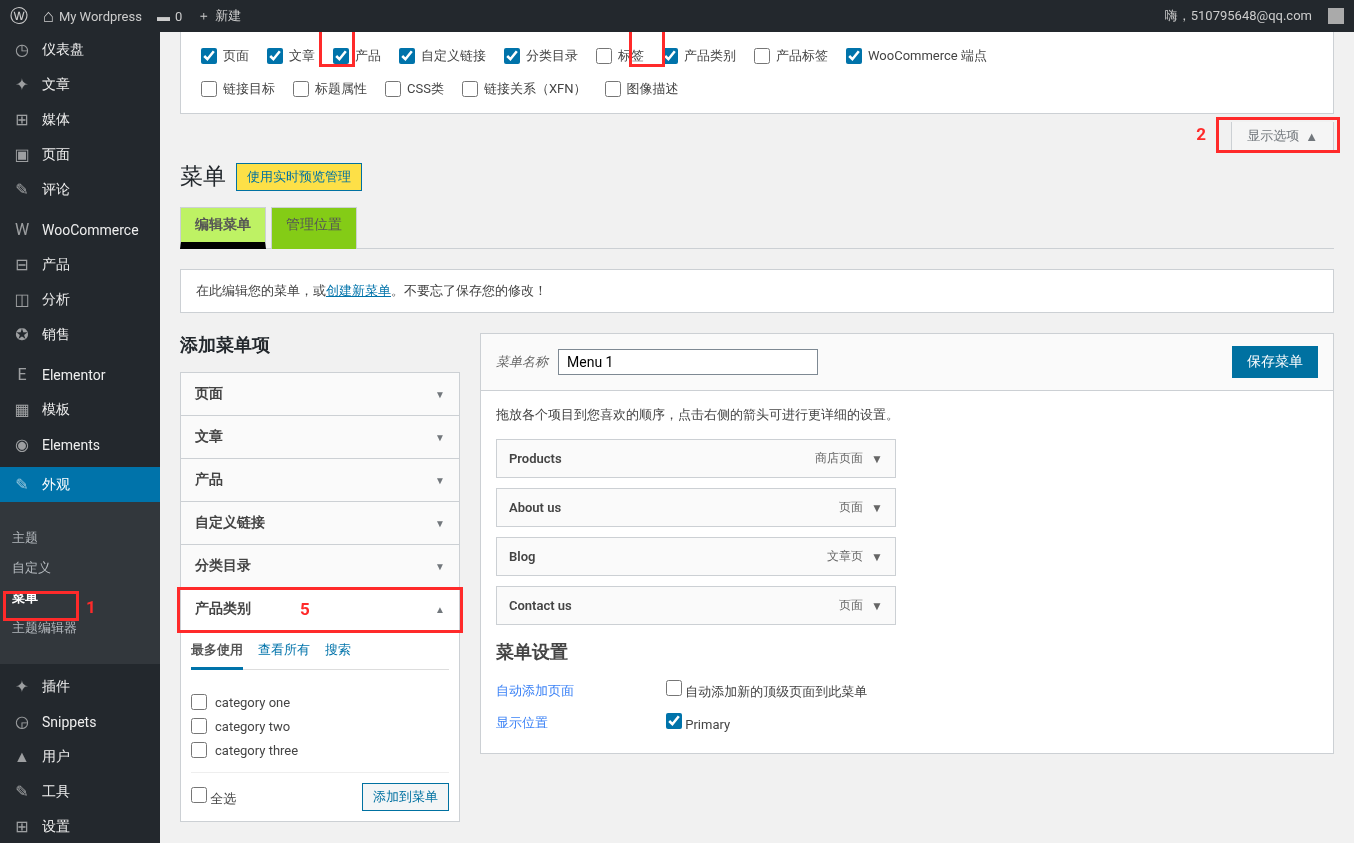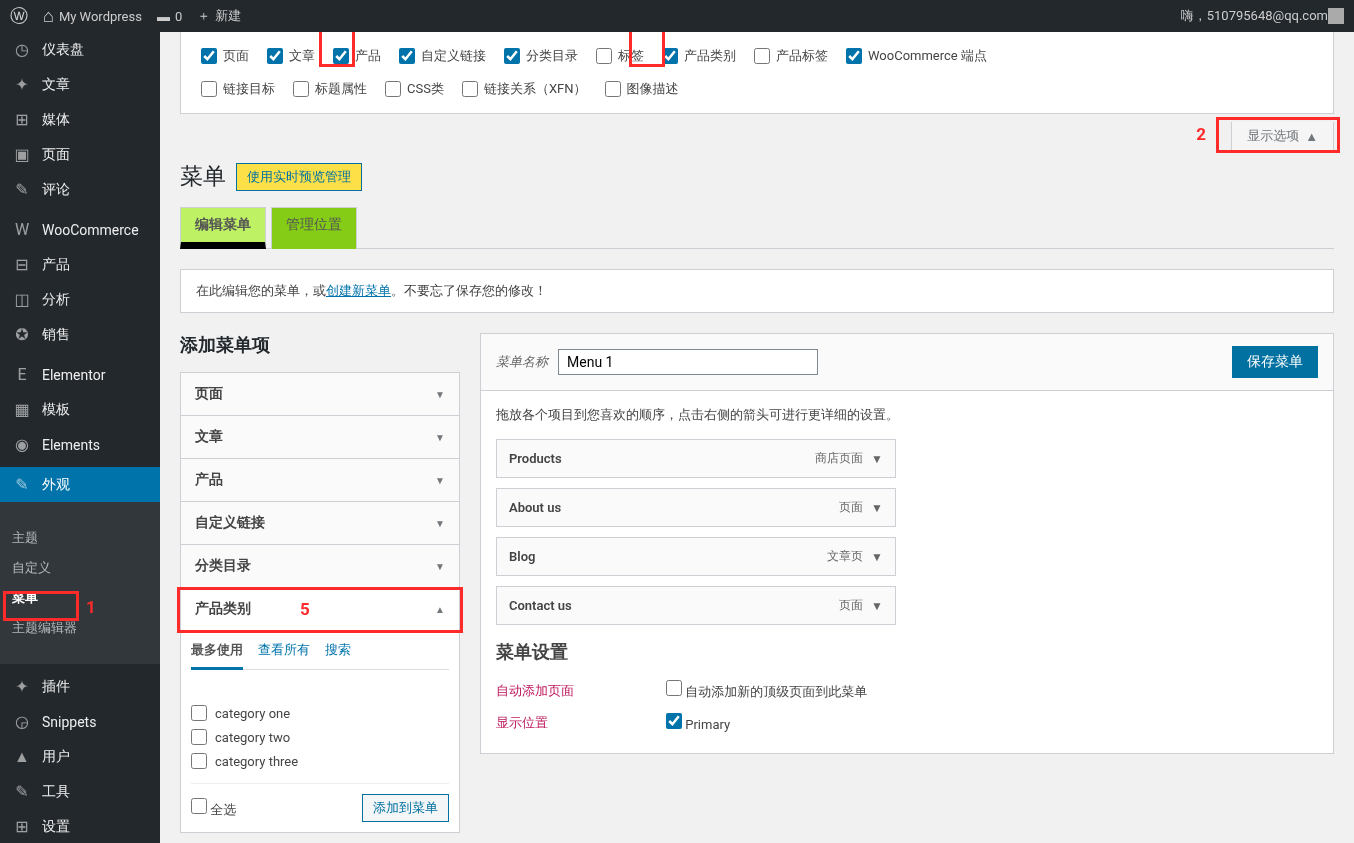--- a/index.html
+++ b/index.html
@@ -1,19 +1,19 @@
 <!DOCTYPE html>
 <html><head>
 <meta charset="utf-8">
 <style>
 * { margin: 0; padding: 0; box-sizing: border-box; font-family: -apple-system, BlinkMacSystemFont, "Segoe UI", Roboto, sans-serif; }
 body { font-size: 13px; color: #444; background: #f1f1f1; }
 .topbar { height: 32px; background: #23282d; color: #ccc; display: flex; align-items: center; justify-content: space-between; padding: 0 10px; font-size: 13px; }
 .topbar-left { display: flex; align-items: center; gap: 15px; }
-.topbar-right { display: flex; align-items: center; gap: 0; margin-left: 32px; }
+.topbar-right { display: flex; align-items: center; gap: 16px; margin-left: 32px; }
 .topbar .wp-icon, .topbar .home-icon { font-size: 18px; }
 .topbar-item { display: flex; align-items: center; gap: 5px; }
 .avatar { width: 16px; height: 16px; background: #aaa; }
 .main { display: flex; height: calc(100vh - 32px); }
 .sidebar { width: 160px; background: #23282d; color: #eee; overflow-y: auto; flex-shrink: 0; }
 .sidebar-item { display: flex; align-items: center; gap: 10px; padding: 8px 12px; color: #eee; font-size: 14px; cursor: pointer; }
 .sidebar-item.active { background: #0073aa; color: #fff; position: relative; }
 .sidebar-item.active::after { content: ''; position: absolute; right: -8px; top: 50%; transform: translateY(-50%); border: 8px solid transparent; border-right-color: #f1f1f1; }
 .sidebar-icon { width: 20px; text-align: center; font-size: 16px; opacity: 0.6; }
 .sidebar-sub { background: #32373c; padding: 21px 0; }
@@ -40,39 +40,39 @@
 .cols { display: flex; gap: 20px; margin: 20px 20px 0; align-items: flex-start; }
 .col-left { width: 280px; flex-shrink: 0; }
 .col-right { flex: 1; min-width: 0; }
 .col-title { font-size: 18px; font-weight: 600; margin-bottom: 15px; color: #23282d; }
 .acc-item { border: 1px solid #ccd0d4; border-bottom: none; }
 .acc-item:last-child { border-bottom: 1px solid #ccd0d4; }
 .acc-header { background: #fafafa; padding: 12px 14px; display: flex; justify-content: space-between; align-items: center; font-weight: 600; font-size: 14px; cursor: pointer; }
 .acc-header.open { background: #fff; }
 .acc-arrow { color: #72777c; font-size: 10px; }
 .acc-body { background: #fff; border-top: 1px solid #ccd0d4; padding: 10px; }
-.acc-tabs { display: flex; gap: 15px; border-bottom: 1px solid #ddd; margin-bottom: 26px; font-size: 13px; }
+.acc-tabs { display: flex; gap: 15px; border-bottom: 1px solid #ddd; margin-bottom: 15px; font-size: 13px; }
 .acc-tab { padding-bottom: 8px; color: #0073aa; cursor: pointer; }
 .acc-tab.active { color: #555; border-bottom: 3px solid #0073aa; margin-bottom: -1px; font-weight: 600; }
 .cat-list { padding: 5px 0 10px; }
 .cat-list label { display: flex; align-items: center; gap: 8px; padding: 4px 0; font-size: 13px; }
 .acc-footer { display: flex; justify-content: space-between; align-items: center; border-top: 1px solid #eee; padding-top: 10px; }
 .add-btn { border: 1px solid #0071a1; color: #0071a1; background: #f3f5f6; padding: 4px 10px; font-size: 13px; cursor: pointer; }
 .menu-box { border: 1px solid #ccd0d4; background: #fff; }
 .menu-head { background: #fafafa; border-bottom: 1px solid #ccd0d4; padding: 12px 15px; display: flex; align-items: center; justify-content: space-between; gap: 6px; }
 .menu-name-label { font-style: italic; color: #666; font-size: 13px; }
 .menu-name-input { border: 1px solid #7e8993; padding: 4px 8px; font-size: 14px; width: 260px; }
 .save-btn { background: #0071a1; border: 1px solid #0071a1; color: #fff; padding: 6px 14px; font-size: 14px; cursor: pointer; }
 .menu-body { padding: 15px; }
 .menu-hint { font-size: 13px; color: #444; margin-bottom: 15px; }
 .menu-item { border: 1px solid #ccd0d4; background: #fafafa; width: 400px; padding: 10px 12px; display: flex; justify-content: space-between; align-items: center; margin-bottom: 10px; font-size: 13px; font-weight: 600; cursor: move; }
 .menu-item-type { color: #666; font-weight: 400; font-size: 12px; display: flex; align-items: center; gap: 8px; }
 .menu-settings-title { font-size: 18px; font-weight: 600; margin: 15px 0 10px; }
 .menu-settings-row { display: flex; align-items: center; padding: 6px 0; gap: 20px; font-size: 13px; }
-.menu-settings-label { width: 150px; color: #be185d; }
+.menu-settings-label { width: 150px; color: #3b82f6; }
 .redbox { border: 3px solid #ff2a2a; position: absolute; pointer-events: none; }
 .redlabel { position: absolute; color: #ff2a2a; font-weight: bold; font-size: 17px; pointer-events: none; }
 .rel { position: relative; }
 </style>
 </head>
 <body>
 
 <div class="topbar">
   <div class="topbar-left">
     <span class="wp-icon">ⓦ</span>

